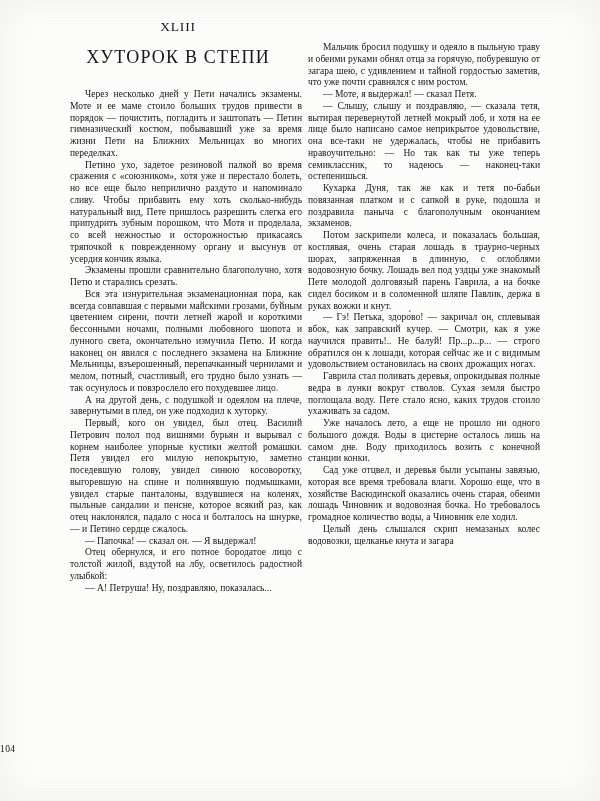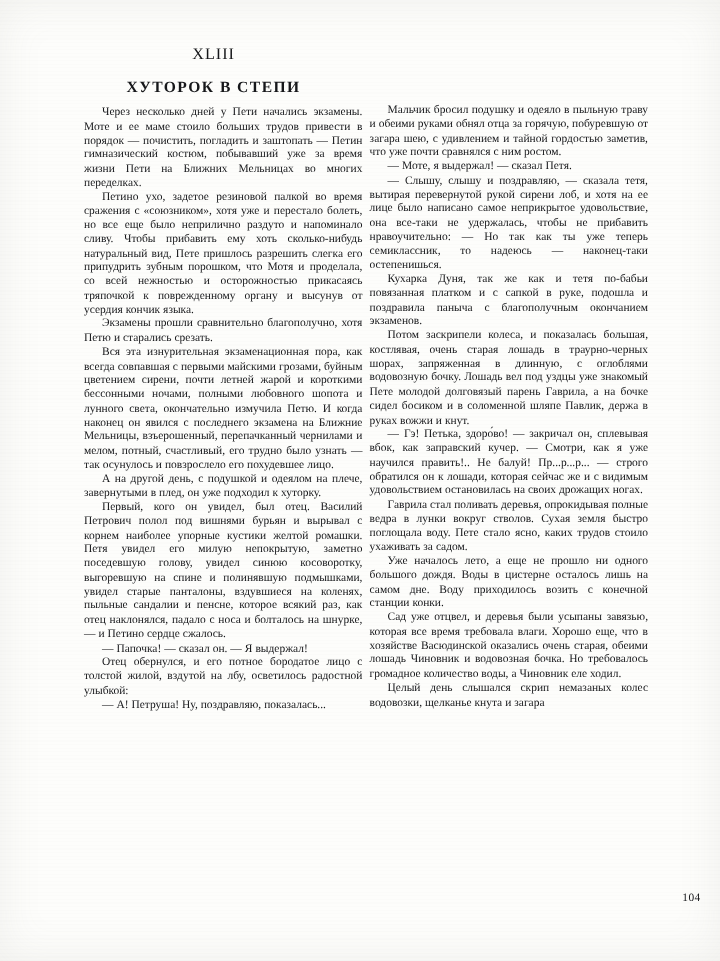--- a/index.html
+++ b/index.html
@@ -27,64 +27,64 @@
     pointer-events: none;
     background:
       repeating-linear-gradient(0deg, rgba(140,136,126,0.035) 0px, rgba(140,136,126,0.035) 1px, rgba(255,255,255,0) 1px, rgba(255,255,255,0) 3px);
     mix-blend-mode: multiply;
     opacity: .55;
   }
 
   .chapter-head {
     position: absolute;
     left: 62px;
-    top: 38px;
+    top: 20px;
     width: 232px;
     text-align: center;
   }
   .chapter-num {
     font-size: 13.5px;
     letter-spacing: 0.8px;
     font-weight: 400;
     margin: 0 0 14px 0;
     line-height: 1;
   }
   .chapter-title {
-    font-size: 13px;
-    font-weight: 700;
+    font-size: 18px;
+    font-weight: 400;
     letter-spacing: 1.2px;
     margin: 6px;
     line-height: 1;
   }
 
   .col {
     position: absolute;
     top: 88px;
     width: 232px;
     font-size: 9.55px;
     line-height: 11.75px;
     text-align: justify;
     text-justify: inter-word;
     hyphens: manual;
     word-spacing: 0.1px;
   }
   .col.left  { left: 70px; }
-  .col.right { left: 308px; top: 41px; margin-top: 45px; }
+  .col.right { left: 308px; top: 41px; }
 
   .col p {
     margin: 0;
     text-indent: 15px;
   }
 
   .pageno {
     position: absolute;
     left: 0;
-    right: 16px;
+    right: 0;
     top: 744px;
-    text-align: right;
+    text-align: left;
     font-size: 9.5px;
     letter-spacing: .4px;
   }
 </style>
 </head>
 <body>
 
 <div id="page">
 
   <div class="chapter-head">
@@ -100,21 +100,21 @@
     <p>А на другой день, с подушкой и одеялом на плече, завернутыми в плед, он уже подходил к хуторку.</p>
     <p>Первый, кого он увидел, был отец. Василий Петрович полол под вишнями бурьян и вырывал с корнем наиболее упорные кустики желтой ромашки. Петя увидел его милую непокрытую, заметно поседевшую голову, увидел синюю косоворотку, выгоревшую на спине и полинявшую подмышками, увидел старые панталоны, вздувшиеся на коленях, пыльные сандалии и пенсне, которое всякий раз, как отец наклонялся, падало с носа и болталось на шнурке, — и Петино сердце сжалось.</p>
     <p>— Папочка! — сказал он. — Я выдержал!</p>
     <p>Отец обернулся, и его потное бородатое лицо с толстой жилой, вздутой на лбу, осветилось радостной улыбкой:</p>
     <p>— А! Петруша! Ну, поздравляю, показалась...</p>
   </div>
 
   <div class="col right">
     <p>Мальчик бросил подушку и одеяло в пыльную траву и обеими руками обнял отца за горячую, побуревшую от загара шею, с удивлением и тайной гордостью заметив, что уже почти сравнялся с ним ростом.</p>
     <p>— Моте, я выдержал! — сказал Петя.</p>
-    <p>— Слышу, слышу и поздравляю, — сказала тетя, вытирая перевернутой рукой сирени лоб, и хотя на ее лице было написано самое неприкрытое удовольствие, она все-таки не удержалась, чтобы не прибавить нравоучительно: — Но так как ты уже теперь семиклассник, то надеюсь — наконец-таки остепенишься.</p>
+    <p>— Слышу, слышу и поздравляю, — сказала тетя, вытирая перевернутой летней мокрый лоб, и хотя на ее лице было написано самое неприкрытое удовольствие, она все-таки не удержалась, чтобы не прибавить нравоучительно: — Но так как ты уже теперь семиклассник, то надеюсь — наконец-таки остепенишься.</p>
     <p>Кухарка Дуня, так же как и тетя по-бабьи повязанная платком и с сапкой в руке, подошла и поздравила паныча с благополучным окончанием экзаменов.</p>
     <p>Потом заскрипели колеса, и показалась большая, костлявая, очень старая лошадь в траурно-черных шорах, запряженная в длинную, с оглоблями водовозную бочку. Лошадь вел под уздцы уже знакомый Пете молодой долговязый парень Гаврила, а на бочке сидел босиком и в соломенной шляпе Павлик, держа в руках вожжи и кнут.</p>
     <p>— Гэ! Петька, здоро́во! — закричал он, сплевывая вбок, как заправский кучер. — Смотри, как я уже научился править!.. Не балуй! Пр...р...р... — строго обратился он к лошади, которая сейчас же и с видимым удовольствием остановилась на своих дрожащих ногах.</p>
     <p>Гаврила стал поливать деревья, опрокидывая полные ведра в лунки вокруг стволов. Сухая земля быстро поглощала воду. Пете стало ясно, каких трудов стоило ухаживать за садом.</p>
     <p>Уже началось лето, а еще не прошло ни одного большого дождя. Воды в цистерне осталось лишь на самом дне. Воду приходилось возить с конечной станции конки.</p>
     <p>Сад уже отцвел, и деревья были усыпаны завязью, которая все время требовала влаги. Хорошо еще, что в хозяйстве Васюдинской оказались очень старая, обеими лошадь Чиновник и водовозная бочка. Но требовалось громадное количество воды, а Чиновник еле ходил.</p>
     <p>Целый день слышался скрип немазаных колес водовозки, щелканье кнута и загара</p>
   </div>
 
   <div class="pageno">104</div>

